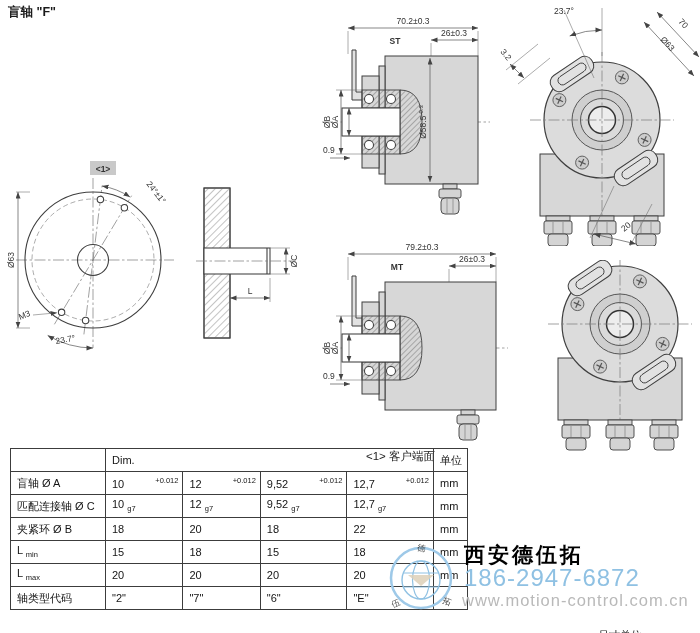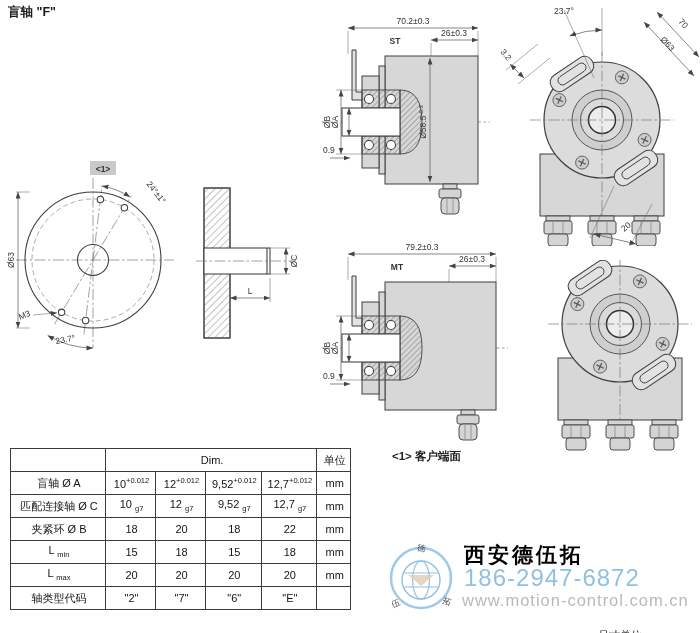--- a/index.html
+++ b/index.html
@@ -13,29 +13,29 @@
   .cl{stroke:#787878;stroke-width:0.7;stroke-dasharray:11 2.5 2.5 2.5;fill:none;}
   .dim{stroke:#555;stroke-width:0.7;fill:none;}
   .thn{stroke:#666;stroke-width:0.55;fill:none;}
   .out{stroke:#3f3f3f;stroke-width:1.1;fill:none;}
   .body{fill:#d7d7d7;stroke:#3f3f3f;stroke-width:1;}
   .lt{fill:#e2e2e2;stroke:#3f3f3f;stroke-width:1;}
   .wh{fill:#ffffff;stroke:#3f3f3f;stroke-width:1.05;}
   .gl{fill:#d4d4d4;stroke:#3f3f3f;stroke-width:0.9;}
   
   .spec-table{position:absolute;left:10px;top:448px;border-collapse:collapse;font-size:11px;color:#141414;}
-  .spec-table td{border:1px solid #3c3c3c;padding:1px 4px 1px 6px;height:20px;vertical-align:middle;text-align:center;}
-  .spec-table sup{font-size:7.5px;}
+  .spec-table td{border:1px solid #3c3c3c;padding:1px 4px 1px 6px;height:20px;vertical-align:middle;text-align:left;}
+  .spec-table sup{font-size:7.5px;margin-left:31px;}
   .spec-table sub{font-size:7.5px;}
   
   .wm-company{left:464px;top:541px;font-size:21px;font-weight:700;letter-spacing:3px;color:#000000;}
   .wm-phone{left:464px;top:564px;font-size:24px;font-weight:400;letter-spacing:1px;color:#8fc1e3;}
   .wm-web{left:462px;top:591px;font-size:16.5px;letter-spacing:1px;color:#b9b9b9;}
   .units-note{left:598px;top:628px;font-size:11px;color:#222;}
-  .cust-note{left:392px;top:449px;font-size:11.5px;font-weight:700;color:#222;}
+  .cust-note{left:366px;top:449px;font-size:11.5px;font-weight:400;color:#222;}
 </style>
 </head>
 <body>
 
 <div class="screen">
 
   <div class="abs title">盲轴 "F"</div>
 
   <svg class="abs" style="left:2px;top:150px;" width="192" height="228" viewBox="0 0 192 228">
     <defs>

